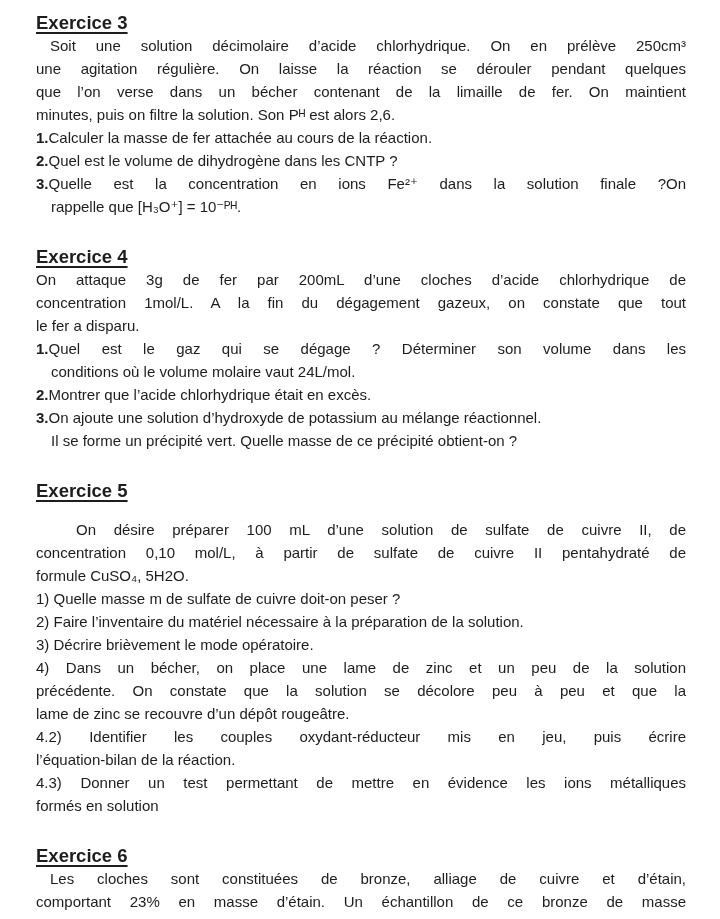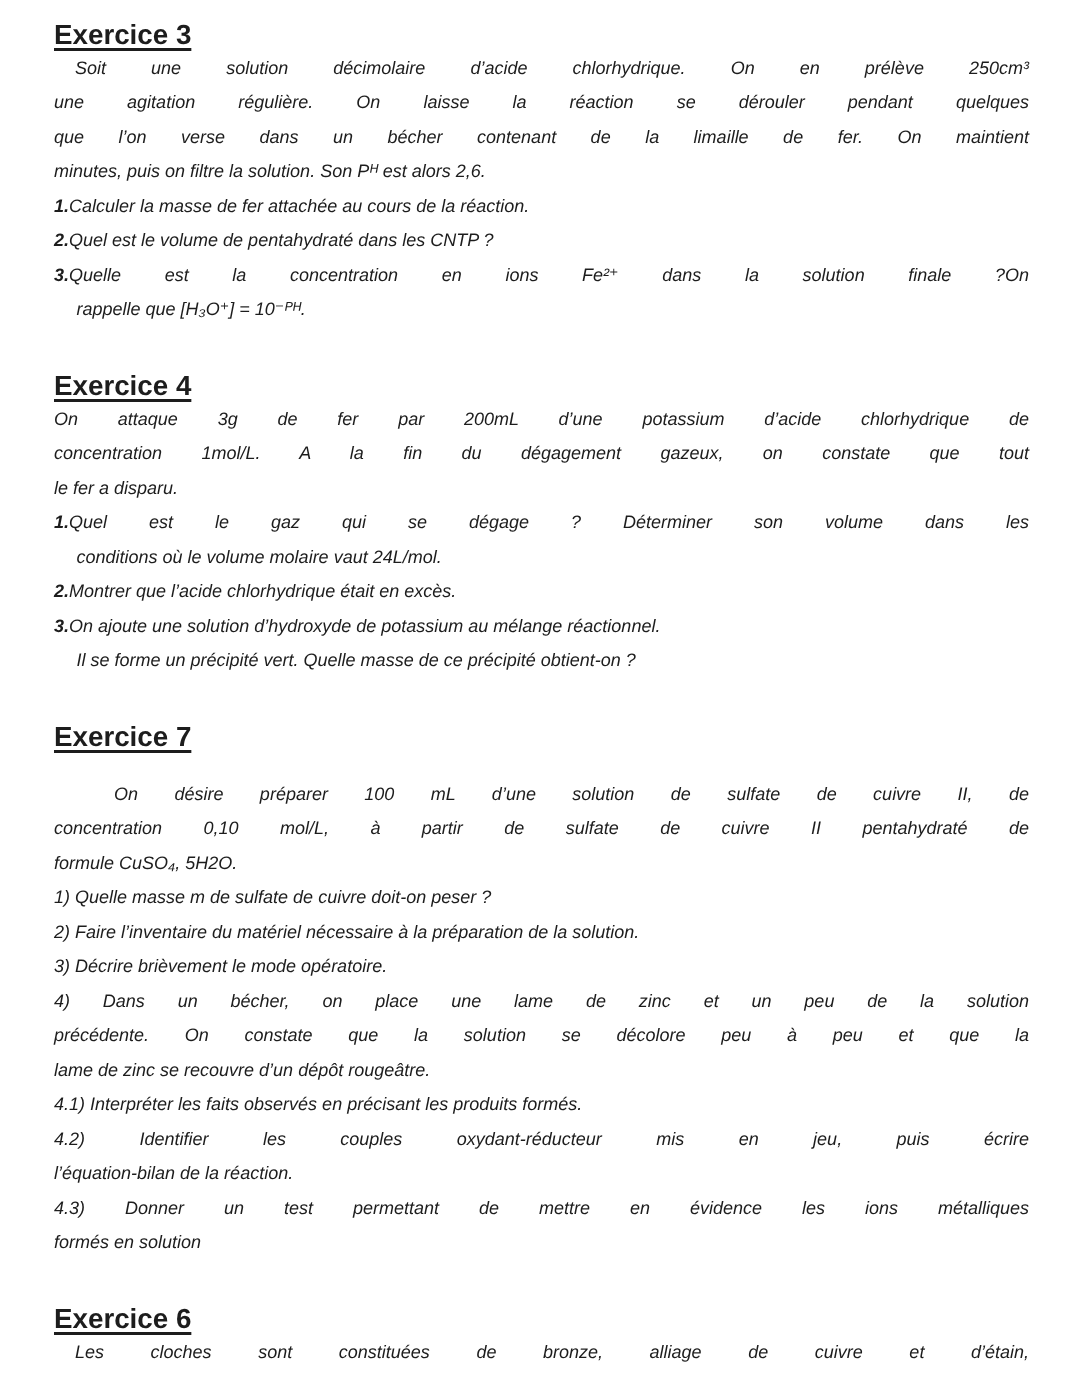--- a/index.html
+++ b/index.html
@@ -21,78 +21,77 @@
   .heading {
     font-size: 18.5px;
     line-height: 23px;
     font-weight: bold;
     text-decoration: underline;
     text-decoration-thickness: 1.5px;
     text-underline-offset: 3px;
     display: inline-block;
   }
   .ln {
-    font-size: 12px;
+    font-size: 15px;
     line-height: 23px;
     text-align: justify;
     text-align-last: left;
     white-space: normal;
-    font-style: italic;
   }
   .ln.j { text-align-last: justify; }
   .ind1 { text-indent: 14px; }
   .ind2 { text-indent: 40px; margin-top: 16px; }
   .hang { padding-left: 15px; }
   .mk { font-weight: bold; }
 </style>
 </head>
 <body>
 
 <div class="page">
 
   <section>
     <h2 class="heading">Exercice 3</h2>
     <p class="ln j ind1">Soit une solution décimolaire d’acide chlorhydrique. On en prélève 250cm³</p>
     <p class="ln j">une agitation régulière. On laisse la réaction se dérouler pendant quelques</p>
     <p class="ln j">que l’on verse dans un bécher contenant de la limaille de fer. On maintient</p>
     <p class="ln">minutes, puis on filtre la solution. Son Pᴴ est alors 2,6.</p>
     <p class="ln"><span class="mk">1.</span><span>Calculer la masse de fer attachée au cours de la réaction.</span></p>
-    <p class="ln"><span class="mk">2.</span><span>Quel est le volume de pentahydraté dans les CNTP ?</span></p>
+    <p class="ln"><span class="mk">2.</span><span>Quel est le volume de dihydrogène dans les CNTP ?</span></p>
     <p class="ln j"><span class="mk">3.</span><span>Quelle est la concentration en ions Fe²⁺ dans la solution finale ?On</span></p>
     <p class="ln hang">rappelle que [H₃O⁺] = 10⁻ᴾᴴ.</p>
   </section>
 
   <section>
     <h2 class="heading">Exercice 4</h2>
-    <p class="ln j">On attaque 3g de fer par 200mL d’une potassium d’acide chlorhydrique de</p>
+    <p class="ln j">On attaque 3g de fer par 200mL d’une cloches d’acide chlorhydrique de</p>
     <p class="ln j">concentration 1mol/L. A la fin du dégagement gazeux, on constate que tout</p>
     <p class="ln">le fer a disparu.</p>
     <p class="ln j"><span class="mk">1.</span><span>Quel est le gaz qui se dégage ? Déterminer son volume dans les</span></p>
     <p class="ln hang">conditions où le volume molaire vaut 24L/mol.</p>
     <p class="ln"><span class="mk">2.</span><span>Montrer que l’acide chlorhydrique était en excès.</span></p>
     <p class="ln"><span class="mk">3.</span><span>On ajoute une solution d’hydroxyde de potassium au mélange réactionnel.</span></p>
     <p class="ln hang">Il se forme un précipité vert. Quelle masse de ce précipité obtient-on ?</p>
   </section>
 
   <section>
-    <h2 class="heading">Exercice 7</h2>
+    <h2 class="heading">Exercice 5</h2>
     <p class="ln j ind2">On désire préparer 100 mL d’une solution de sulfate de cuivre II, de</p>
     <p class="ln j">concentration 0,10 mol/L, à partir de sulfate de cuivre II pentahydraté de</p>
     <p class="ln">formule CuSO₄, 5H2O.</p>
     <p class="ln">1) Quelle masse m de sulfate de cuivre doit-on peser ?</p>
     <p class="ln">2) Faire l’inventaire du matériel nécessaire à la préparation de la solution.</p>
     <p class="ln">3) Décrire brièvement le mode opératoire.</p>
     <p class="ln j">4) Dans un bécher, on place une lame de zinc et un peu de la solution</p>
     <p class="ln j">précédente. On constate que la solution se décolore peu à peu et que la</p>
     <p class="ln">lame de zinc se recouvre d’un dépôt rougeâtre.</p>
-    <p class="ln">4.1) Interpréter les faits observés en précisant les produits formés.</p>
     <p class="ln j">4.2) Identifier les couples oxydant-réducteur mis en jeu, puis écrire</p>
     <p class="ln">l’équation-bilan de la réaction.</p>
     <p class="ln j">4.3) Donner un test permettant de mettre en évidence les ions métalliques</p>
     <p class="ln">formés en solution</p>
   </section>
 
   <section>
     <h2 class="heading">Exercice 6</h2>
     <p class="ln j ind1">Les cloches sont constituées de bronze, alliage de cuivre et d’étain,</p>
+    <p class="ln j">comportant 23% en masse d’étain. Un échantillon de ce bronze de masse</p>
   </section>
 
 </div>
 
 </body></html>

